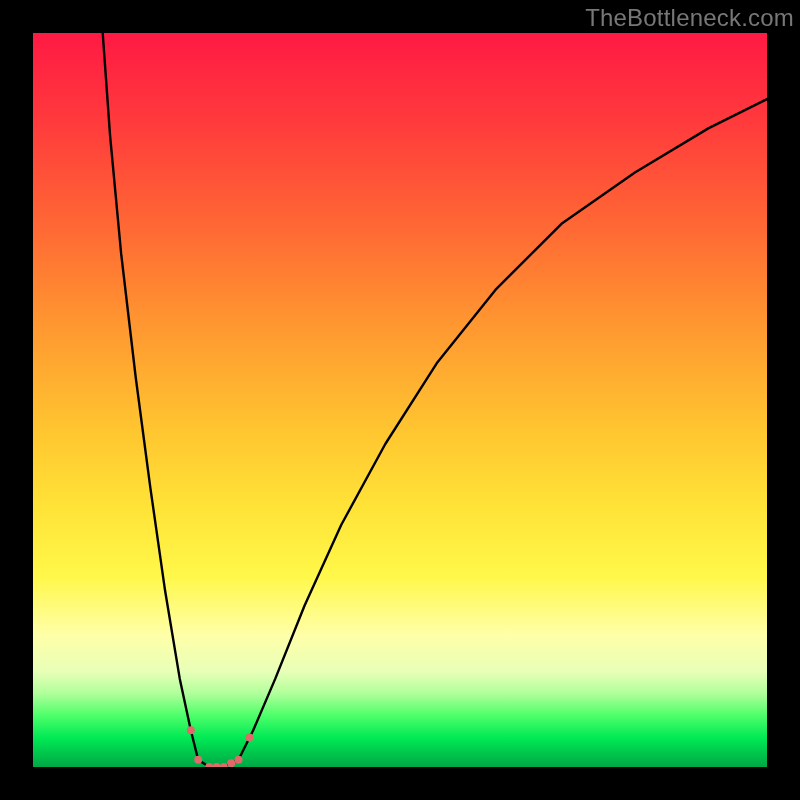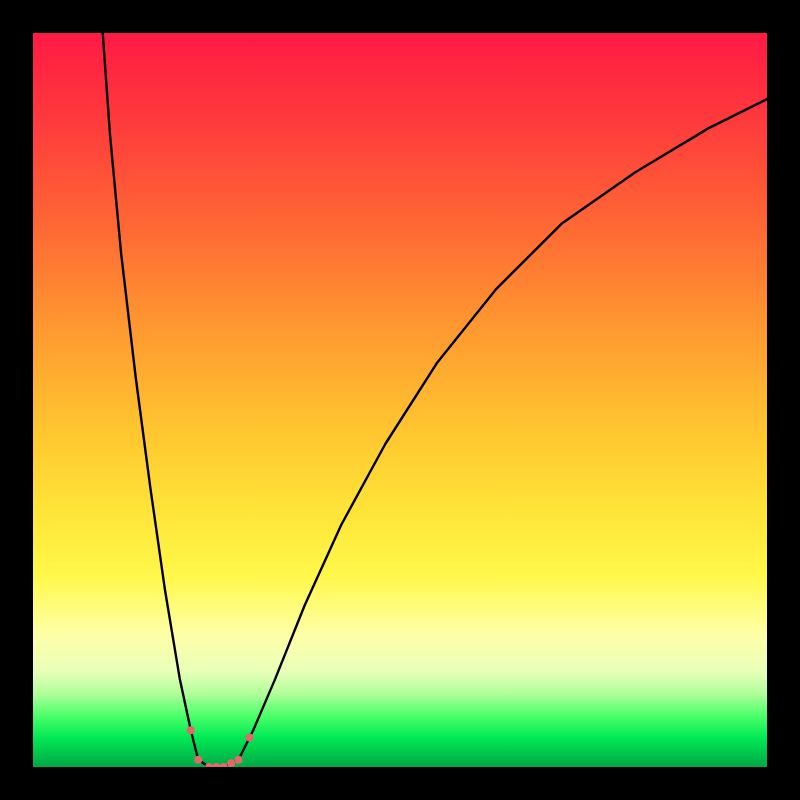--- a/index.html
+++ b/index.html
@@ -58,20 +58,21 @@
     top: 0; left: 0;
     width: 734px;
     height: 734px;
   }
 </style>
 </head>
 <body>
 
 <div class="frame">
 
+  <div class="watermark">TheBottleneck.com</div>
 
   <div class="plot-area">
     <svg class="curve" viewBox="0 0 734 734" preserveAspectRatio="none">
       <path id="curve-path" fill="none" stroke="#000" stroke-width="2.4" stroke-linecap="round" stroke-linejoin="round" d="M69.7 0.0 L77.1 102.8 L88.1 220.2 L102.8 345.0 L117.4 455.1 L132.1 557.8 L146.8 645.9 L157.8 697.3 L165.2 726.7 L176.2 734.0 L190.8 734.0 L205.5 726.7 L220.2 697.3 L242.2 645.9 L271.6 572.5 L308.3 491.8 L352.3 411.0 L403.7 330.3 L462.4 256.9 L528.5 190.8 L601.9 139.5 L675.3 95.4 L734.0 66.1"></path>
       <g id="markers">
           <circle cx="157.8" cy="697.3" r="4" fill="#e06a6a"></circle>
           <circle cx="165.2" cy="726.7" r="4" fill="#e06a6a"></circle>
           <circle cx="176.2" cy="734.0" r="4" fill="#e06a6a"></circle>
           <circle cx="183.5" cy="734.0" r="4" fill="#e06a6a"></circle>
           <circle cx="190.8" cy="734.0" r="4" fill="#e06a6a"></circle>

